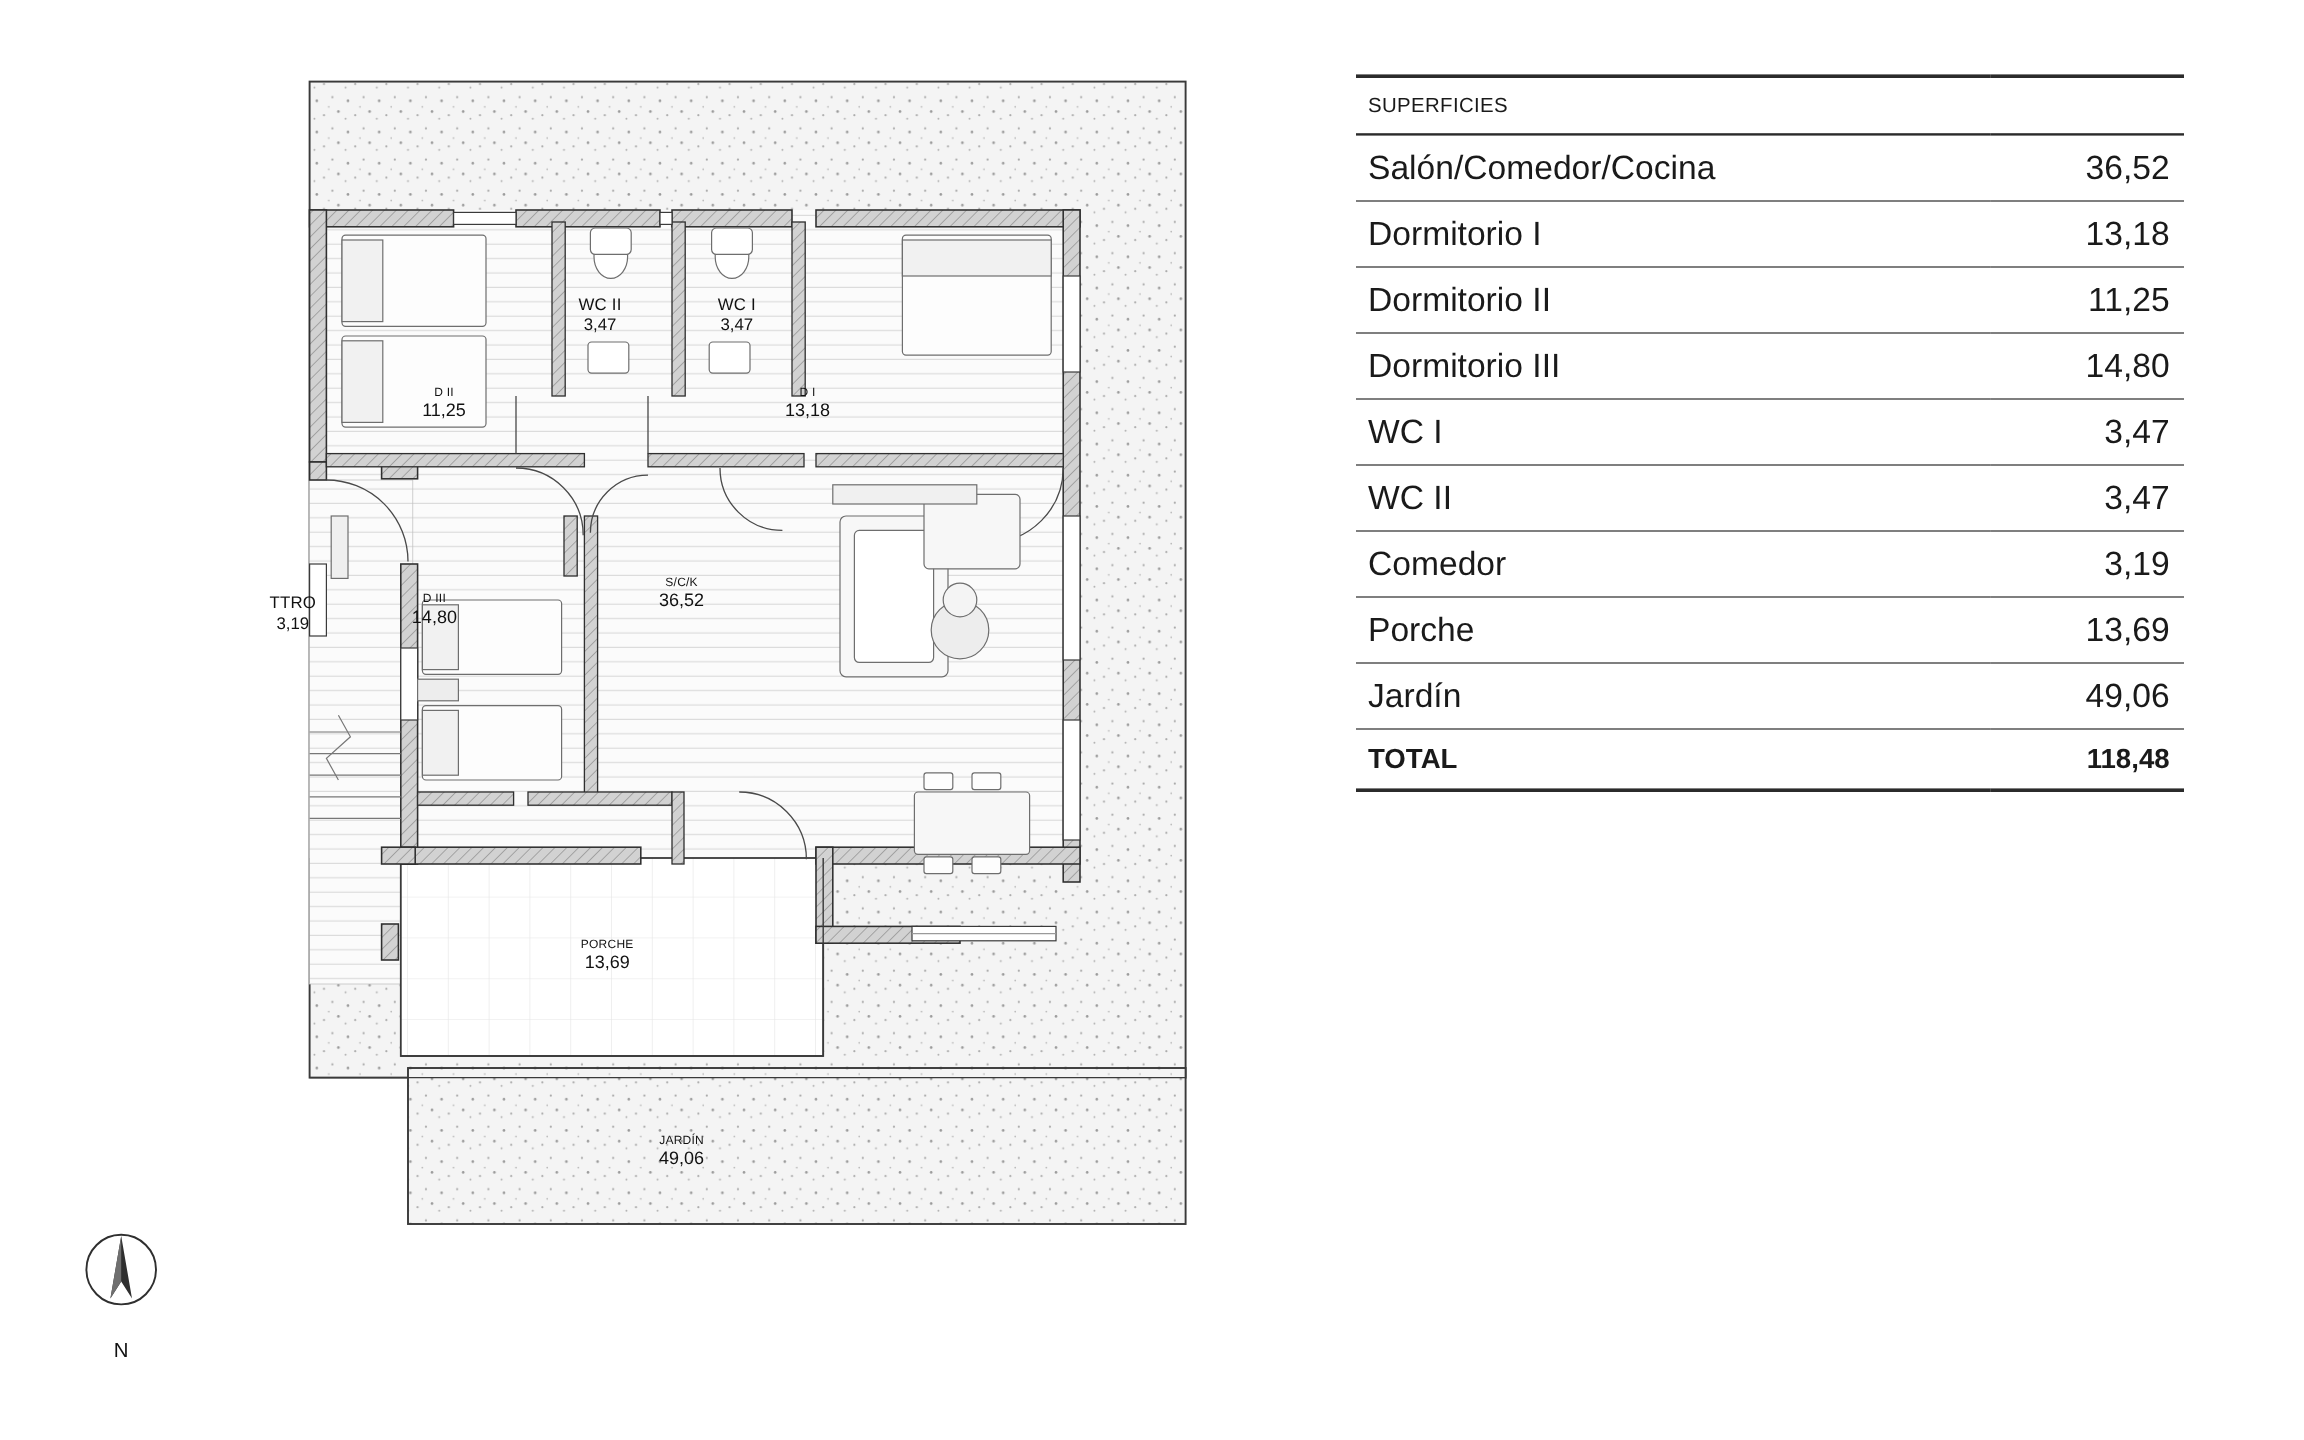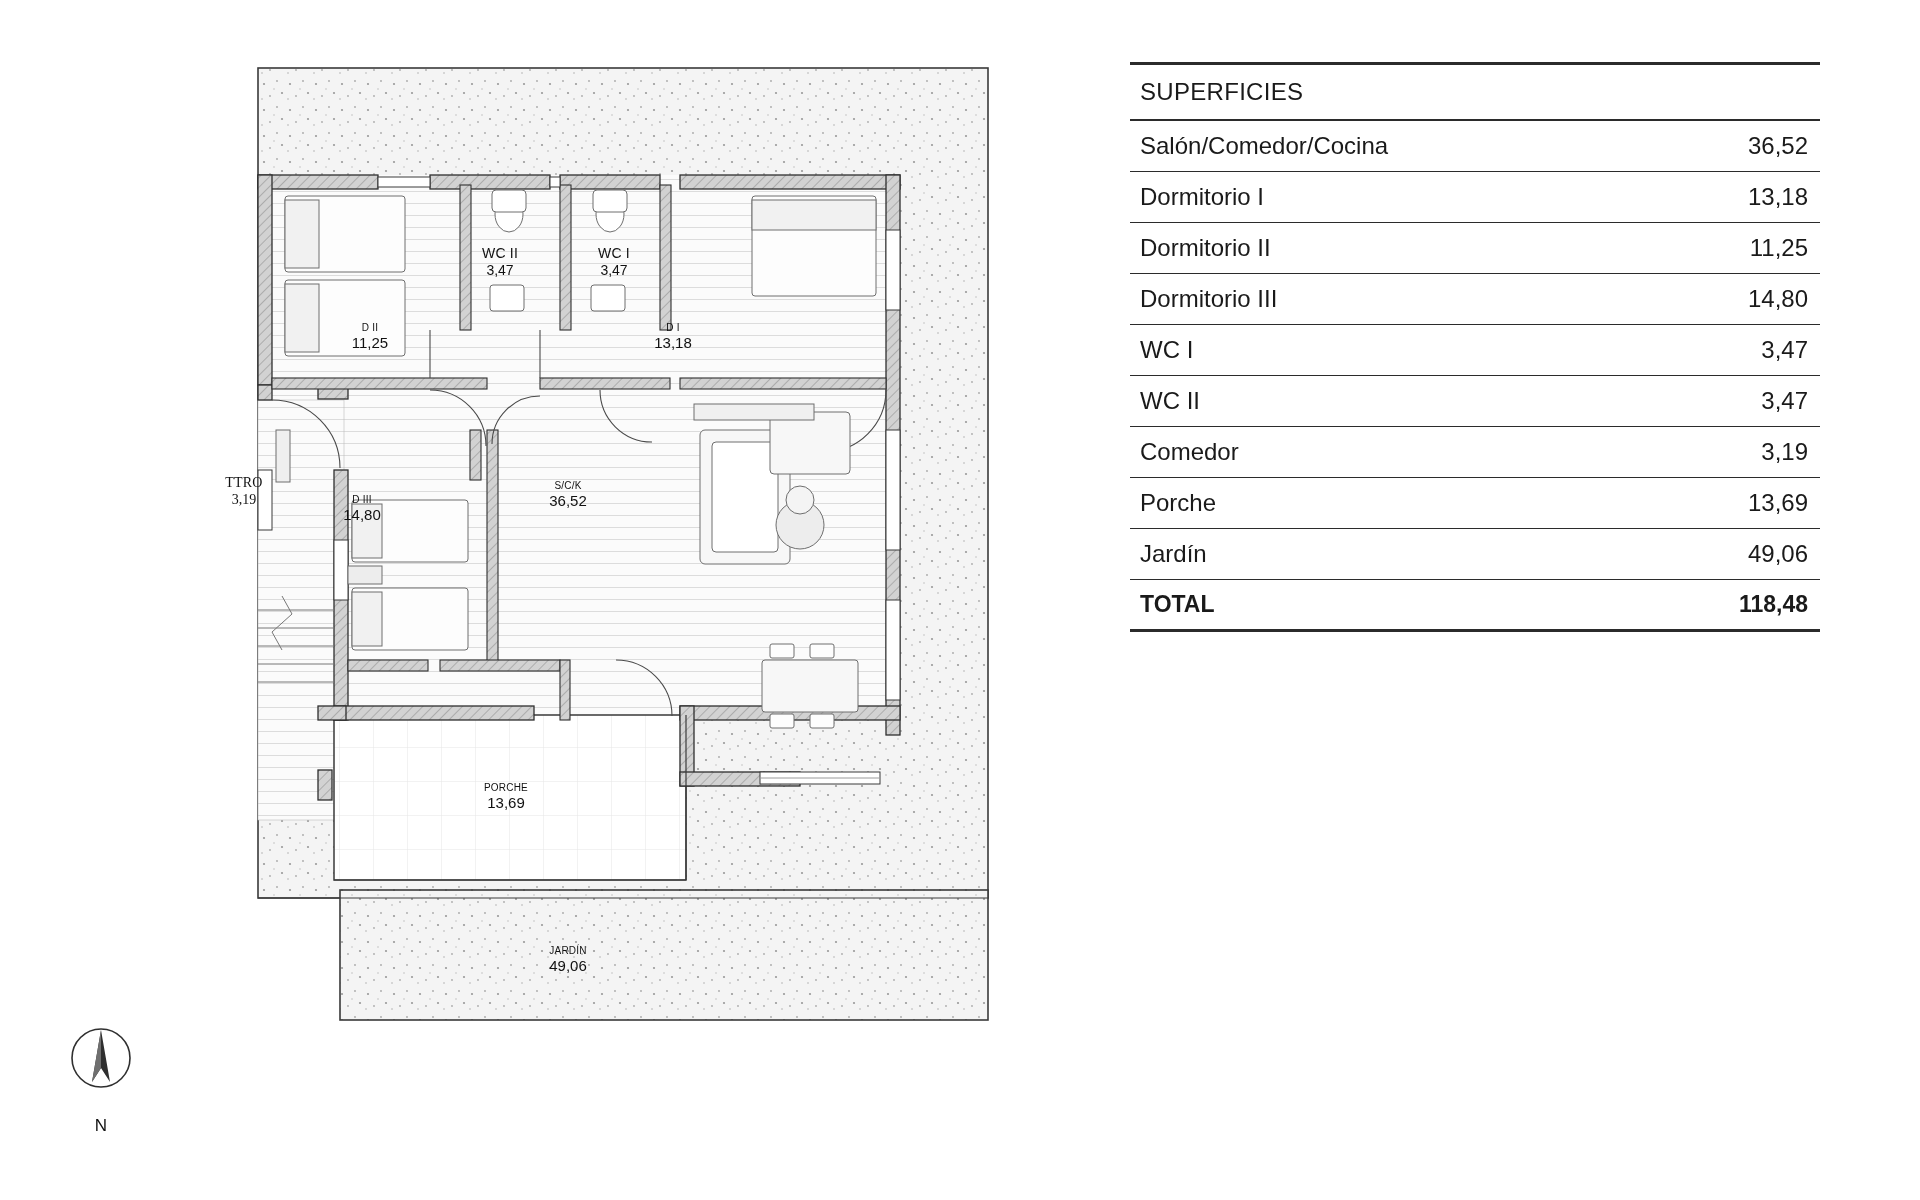--- a/index.html
+++ b/index.html
@@ -49,34 +49,34 @@
     left: 1130px;
     top: 62px;
     width: 690px;
   }
   #surfaces .tbl {
     width: 100%;
     border-collapse: collapse;
   }
   #surfaces .tbl td {
     padding: 11px 4px 11px 10px;
-    font-size: 24px;
+    font-size: 28px;
     border-bottom: 1.4px solid #2b2b2b;
     vertical-align: middle;
     color: #1a1a1a;
   }
   #surfaces .tbl td.val {
     text-align: right;
     padding-right: 12px;
     white-space: nowrap;
   }
   #surfaces .head-row td {
     border-top: 3px solid #2b2b2b;
     border-bottom: 2px solid #2b2b2b;
-    font-size: 24px;
+    font-size: 17px;
     letter-spacing: .3px;
     padding-top: 13px;
     padding-bottom: 13px;
   }
   #surfaces .total-row td {
     font-weight: bold;
     font-size: 23px;
     border-bottom: 3px solid #2b2b2b;
     border-top: 1.4px solid #2b2b2b;
     margin-top: 36px;
@@ -291,21 +291,21 @@
   <div class="room-label small" style="left:559px; top:245px; width:110px;">
     <span class="nm">WC I</span>
     <span class="ar">3,47</span>
   </div>
 
   <div class="room-label" style="left:613px; top:322px; width:120px;">
     <span class="nm">D I</span>
     <span class="ar">13,18</span>
   </div>
 
-  <div class="room-label small" style="left:194px; top:474px; width:100px;font-family:Liberation Serif, serif;">
+  <div class="room-label small" style="left:194px; top:494px; width:100px;">
     <span class="nm">TTRO</span>
     <span class="ar">3,19</span>
   </div>
 
   <div class="room-label" style="left:302px; top:494px; width:120px;">
     <span class="nm">D III</span>
     <span class="ar">14,80</span>
   </div>
 
   <div class="room-label" style="left:503px; top:468px; width:130px;margin-top:12px;">

